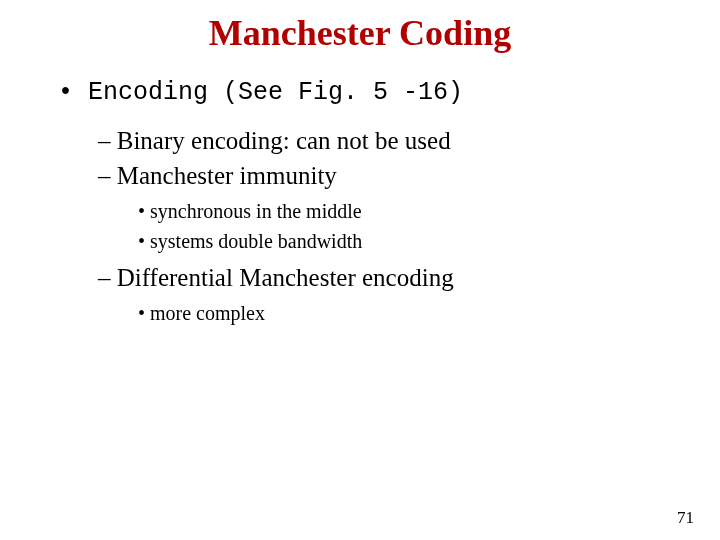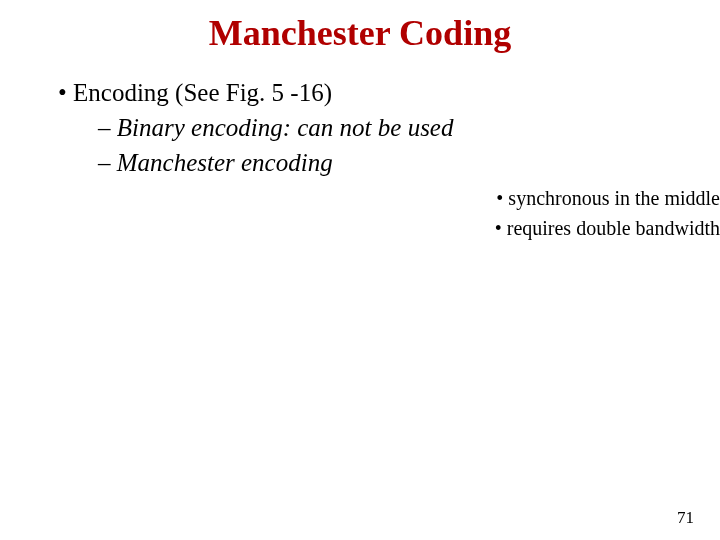--- a/index.html
+++ b/index.html
@@ -24,24 +24,24 @@
     text-align: center;
     color: #b00000;
     margin-top: 12px;
   }
   .body {
     margin-top: 22px;
     margin-left: 58px;
     font-size: 25px;
     line-height: 1.32;
   }
-  .l1 { margin: 0 0 2px 0; }
-  .l2 { margin: 0 0 2px 40px; font-style: italic; }
+  .l1 { margin: 0 0 15px 0; font-family: Liberation Mono, monospace; }
+  .l2 { margin: 0 0 2px 40px; }
   .l3-block { margin: 6px 0 6px 80px; font-size: 20px; }
-  .l3 { margin: 0 0 4px 0; text-align: right; }
+  .l3 { margin: 0 0 4px 0; }
   .bullet-disc::before { content: "•  "; }
   .bullet-dash::before { content: "–  "; }
   .page-num {
     position: absolute;
     right: 26px;
     bottom: 24px;
     font-size: 17px;
   }
 </style>
 </head>
@@ -55,32 +55,38 @@
 
     <div class="l1 bullet-disc">
       <span>Encoding (See Fig. 5 -16)</span>
     </div>
 
     <div class="l2 bullet-dash">
       <span>Binary encoding: can not be used</span>
     </div>
 
     <div class="l2 bullet-dash">
-      <span>Manchester encoding</span>
+      <span>Manchester immunity</span>
     </div>
 
     <div class="l3-block">
       <div class="l3 bullet-disc">
         <span>synchronous in the middle</span>
       </div>
       <div class="l3 bullet-disc">
-        <span>requires double bandwidth</span>
+        <span>systems double bandwidth</span>
       </div>
     </div>
 
+    <div class="l2 bullet-dash">
+      <span>Differential Manchester encoding</span>
+    </div>
 
     <div class="l3-block">
+      <div class="l3 bullet-disc">
+        <span>more complex</span>
+      </div>
     </div>
 
   </div>
 
   <div class="page-num">71</div>
 </div>
 
 </body></html>

